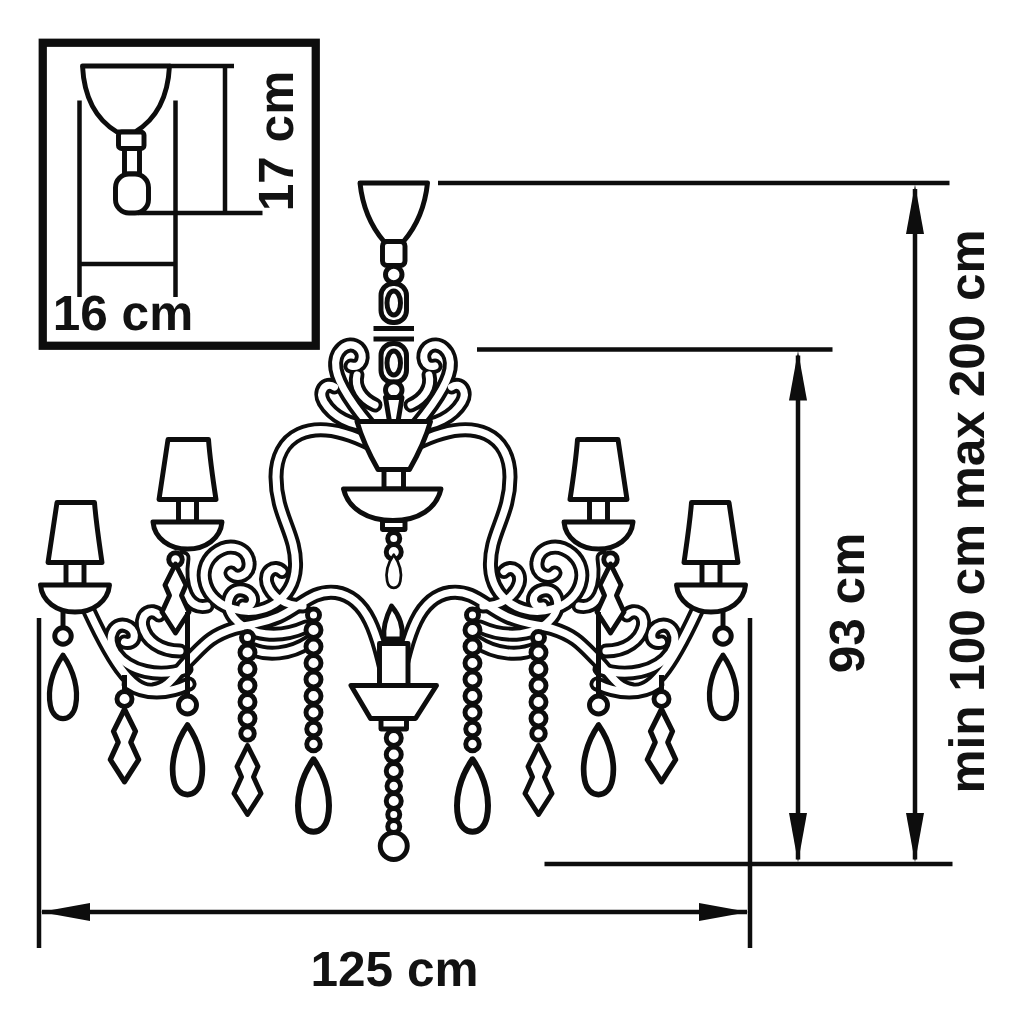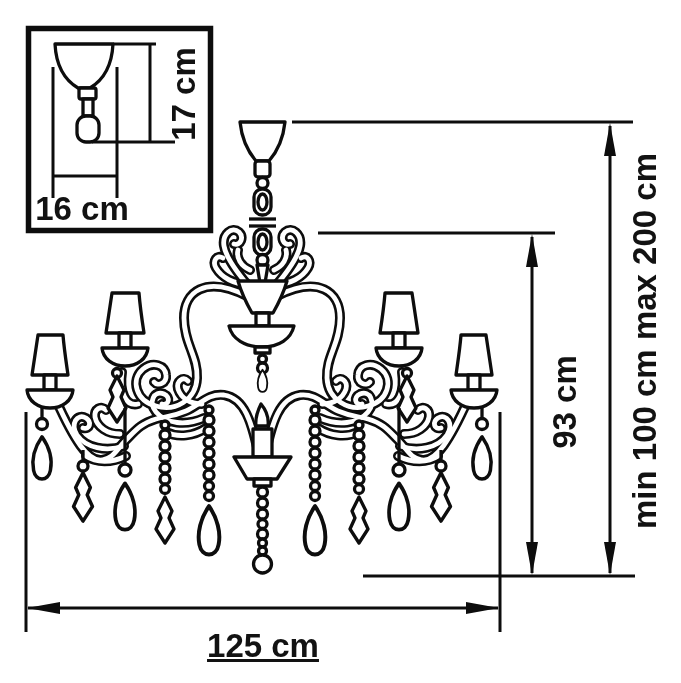--- a/index.html
+++ b/index.html
@@ -180,15 +180,15 @@
     <line class="dimline" x1="53" y1="67" x2="53" y2="198"></line>
     <line class="dimline" x1="117" y1="67" x2="117" y2="198"></line>
     <line class="dimline" x1="53" y1="176" x2="117" y2="176"></line>
   </g>
 </svg>
 
 <div class="dim-label rot" style="left:84px;top:74px;width:200px;">17 cm</div>
 <div class="dim-label" style="left:-18px;top:189px;width:200px;">16 cm</div>
 <div class="dim-label rot" style="left:465px;top:382px;width:200px;">93 cm</div>
 <div class="dim-label rot" style="left:435px;top:321px;width:420px;">min 100 cm max 200 cm</div>
-<div class="dim-label" style="left:163px;top:626px;width:200px;text-decoration:underline;">125 cm</div>
+<div class="dim-label" style="left:163px;top:626px;width:200px;">125 cm</div>
 
 </div>
 
 </body></html>

